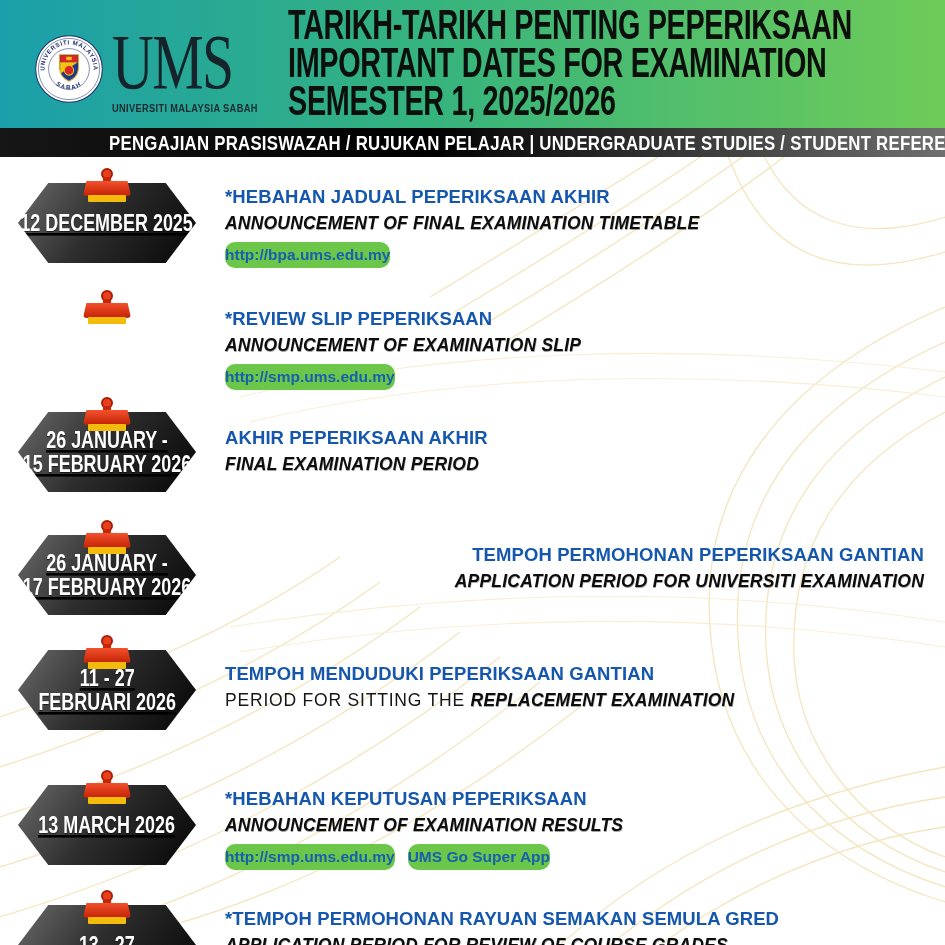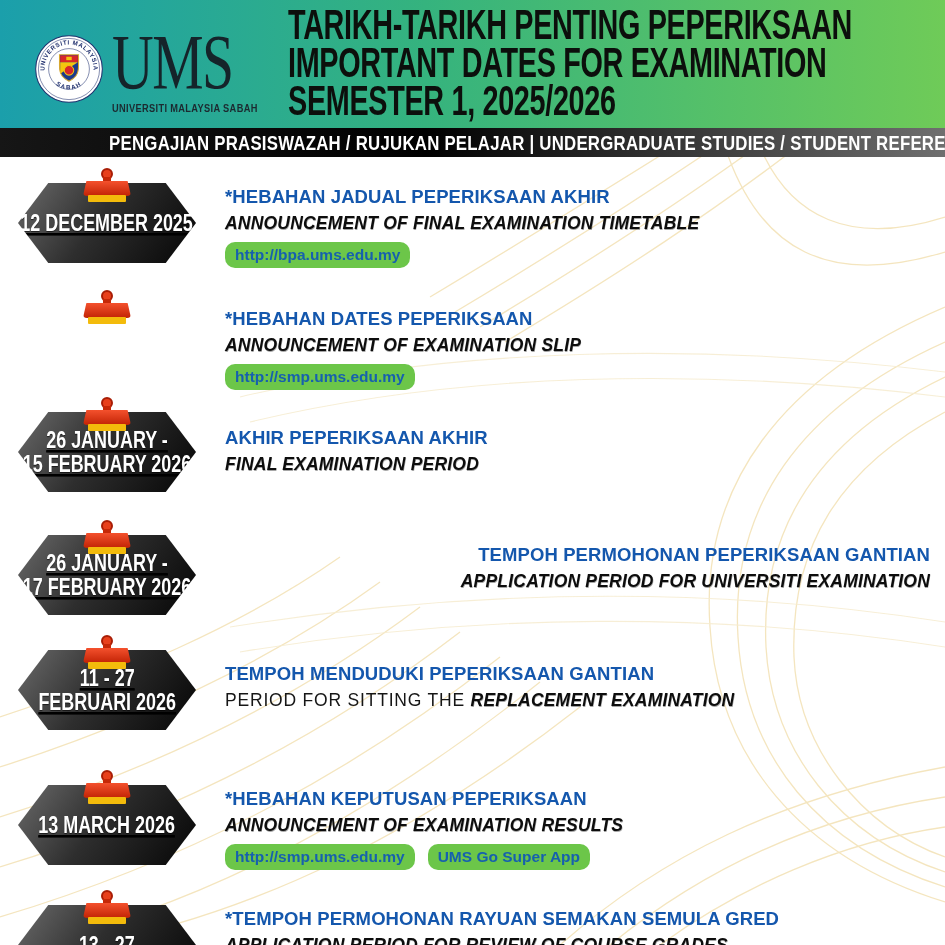--- a/index.html
+++ b/index.html
@@ -48,28 +48,28 @@
   .clip{position:absolute;left:50%;top:0;transform:translateX(-50%);width:54px;height:35px;z-index:4;}
   .clip-knob{position:absolute;left:50%;top:0;transform:translateX(-50%);width:12px;height:12px;
              border-radius:50%;background:#e8401c;border:2px solid #a81d06;box-sizing:border-box;}
   .clip-neck{position:absolute;left:50%;top:9px;transform:translateX(-50%);width:8px;height:5px;background:#c52808;}
   .clip-body{position:absolute;left:50%;top:13px;transform:translateX(-50%);width:48px;height:15px;
              background:linear-gradient(#f4512d,#c22305);
              clip-path:polygon(7% 0,93% 0,100% 100%,0 100%);border-radius:4px;}
   .clip-strip{position:absolute;left:50%;top:27px;transform:translateX(-50%);width:38px;height:7px;
               background:#f3bb0b;border-radius:1px;}
 
-  .text-col{position:absolute;left:225px;top:18px;right:15px;}
+  .text-col{position:absolute;left:225px;top:18px;right:21px;}
   .t-ms{font-size:18.5px;font-weight:700;color:#1457ad;letter-spacing:0.1px;white-space:nowrap;}
   .t-en{font-size:17.5px;font-weight:700;font-style:italic;color:#0d0d0d;margin-top:5px;
         letter-spacing:0.2px;white-space:nowrap;text-shadow:0.4px 0.6px 0.6px rgba(0,0,0,0.35);}
   .en-plain{font-style:normal;font-weight:400;letter-spacing:0.8px;text-shadow:none;color:#161616;}
   .links{display:flex;gap:13px;margin-top:8px;}
   .link-btn{background:#6cc649;color:#1660ae;font-weight:700;font-size:15.5px;
-            padding:4px 10px;border-radius:10px;line-height:18px;white-space:nowrap;}
+            padding:4px 0;border-radius:10px;line-height:18px;white-space:nowrap;}
 </style>
 </head>
 <body>
 
 <div class="poster">
 
   <div class="header">
     <svg class="seal" viewBox="0 0 100 100">
       <circle cx="50" cy="50" r="49" fill="#ffffff" stroke="#20306e" stroke-width="1.5"></circle>
       <circle cx="50" cy="50" r="45" fill="none" stroke="#20306e" stroke-width="0.8"></circle>
@@ -166,21 +166,21 @@
     <div class="row r1">
       <div class="badge-wrap">
         <div class="clip">
           <span class="clip-knob"></span>
             <span class="clip-neck"></span>
             <span class="clip-body"></span>
             <span class="clip-strip"></span>
         </div>
       </div>
       <div class="text-col">
-        <div class="t-ms">*HEBAHAN DATES PEPERIKSAAN</div>
+        <div class="t-ms">*REVIEW SLIP PEPERIKSAAN</div>
         <div class="t-en"><span>ANNOUNCEMENT OF EXAMINATION SLIP</span></div>
         <div class="links">
           <span class="link-btn">http://smp.ums.edu.my</span>
 
         </div>
       </div>
     </div>
 
     <div class="row r2">
       <div class="badge-wrap">

